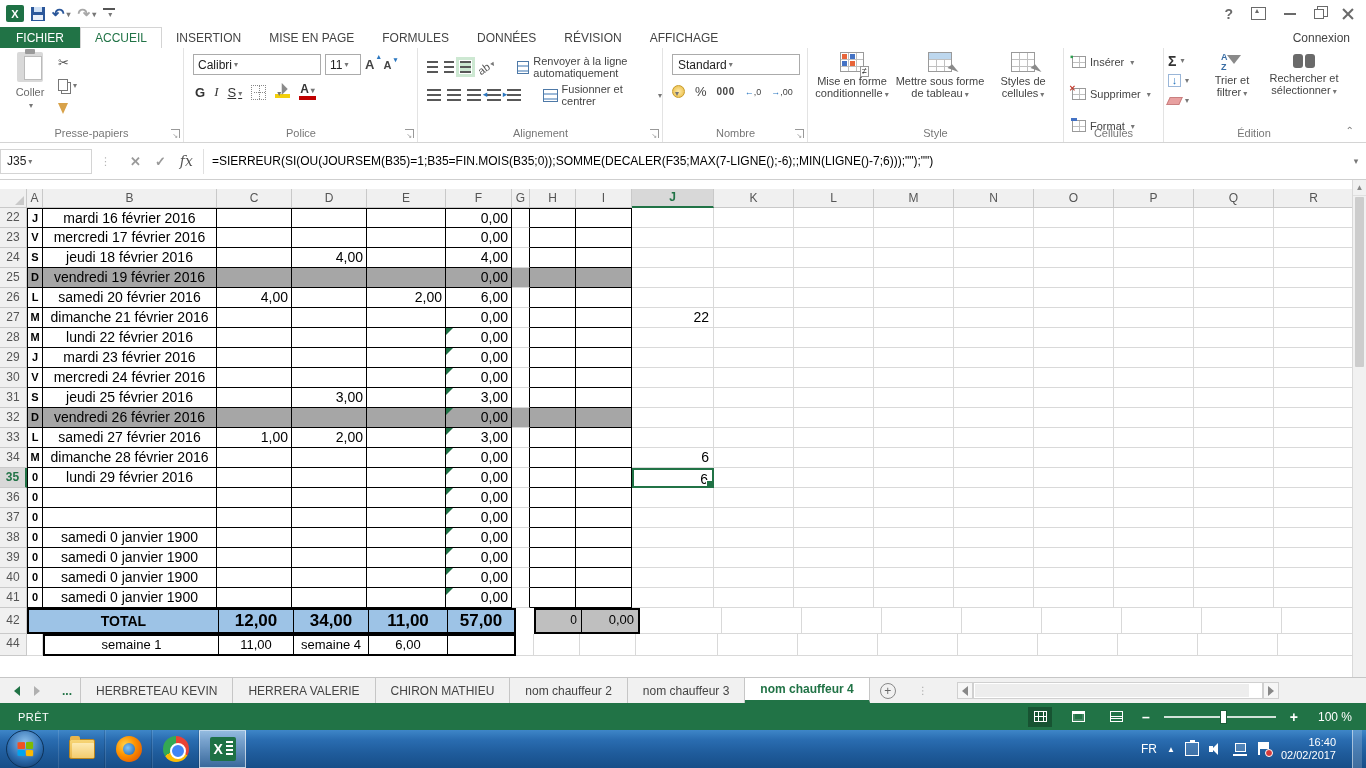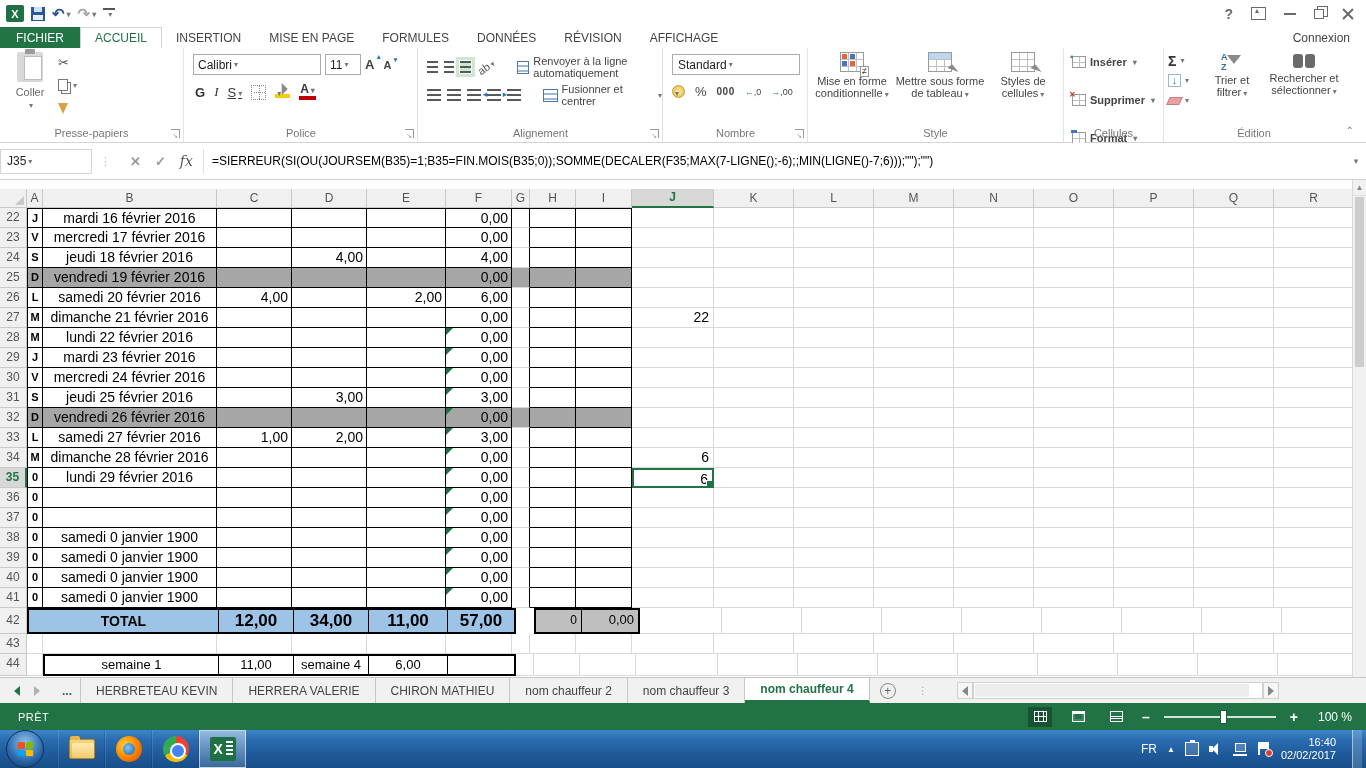--- a/index.html
+++ b/index.html
@@ -94,21 +94,21 @@
   .bigbtn { position:absolute; top:4px; width:84px; text-align:center; color:#444; }
   .bigbtn .ic { margin:0 auto 3px; }
   .ic-grid { width:24px; height:20px; border:1px solid #9a9a9a; background:
       linear-gradient(to right,transparent 0 7px,#c0c0c0 7px 8px,transparent 8px 15px,#c0c0c0 15px 16px,transparent 16px),
       linear-gradient(to bottom,transparent 0 6px,#c0c0c0 6px 7px,transparent 7px 13px,#c0c0c0 13px 14px,transparent 14px); position:relative; background-color:#fff; }
   .ic-cf:before { content:""; position:absolute; left:1px; top:1px; width:5px; height:5px; background:#e8653a; box-shadow:0 7px 0 #4472c4, 8px 7px 0 #e8653a, 8px 0 0 #4472c4; }
   .ic-cf:after { content:"≠"; position:absolute; right:-6px; bottom:-6px; background:#fff; border:1px solid #999; font-size:9px; line-height:9px; padding:0 1px; color:#333; }
   .ic-tbl:before { content:""; position:absolute; left:0; top:0; right:0; height:6px; background:#bdd7ee; }
   .ic-brush:after { content:""; position:absolute; right:-5px; bottom:-4px; width:0; height:0; border-left:6px solid transparent; border-top:10px solid #8a8a8a; transform:rotate(-40deg); }
   .g-cells { left:1064px; width:100px; }
-  .cellrows { position:absolute; left:8px; top:6px; display:flex; flex-direction:column; gap:22px;font-weight:bold; }
+  .cellrows { position:absolute; left:8px; top:6px; display:flex; flex-direction:column; gap:16px; }
   .cellbtn { display:flex; align-items:center; gap:4px; color:#444; height:16px; }
   .mini-grid { width:14px; height:12px; border:1px solid #9a9a9a; background:linear-gradient(to right,transparent 0 6px,#c0c0c0 6px 7px,transparent 7px),linear-gradient(to bottom,transparent 0 5px,#c0c0c0 5px 6px,transparent 6px); position:relative; background-color:#fff; }
   .mini-grid.ins:before { content:"▪"; position:absolute; left:-3px; top:-6px; color:#2e9e4f; font-size:10px; }
   .mini-grid.del:before { content:"✕"; position:absolute; left:-4px; top:-5px; color:#c0392b; font-size:8px; font-weight:bold; }
   .mini-grid.fmt:before { content:""; position:absolute; left:-2px; top:-3px; width:6px; height:3px; background:#4472c4; }
   .g-edit { left:1164px; width:180px; border-right:none; }
   .editcol { position:absolute; left:4px; top:5px; display:flex; flex-direction:column; gap:5px; }
   .editsm { display:flex; align-items:center; height:15px; gap:2px; }
   .sigma { font-size:14px; font-weight:bold; color:#333; }
   .filldown { color:#2b77c0; font-size:11px; border:1px solid #9ab6d8; width:13px; height:13px; line-height:11px; text-align:center; }
@@ -902,41 +902,20 @@
           <div class="cell plain" style="width: 82px;"></div>
           <div class="cell plain" style="width: 80px;"></div>
           <div class="cell plain" style="width: 80px;"></div>
           <div class="cell plain" style="width: 80px;"></div>
           <div class="cell plain" style="width: 80px;"></div>
           <div class="cell plain" style="width: 80px;"></div>
           <div class="cell plain" style="width: 80px;"></div>
           <div class="cell plain" style="width: 80px;"></div>
           <div class="cell plain" style="width: 80px;"></div>
         </div>
-        <div class="grow">
-          <div class="rh">43</div>
-          <div class="cell plain" style="width: 16px;"></div>
-          <div class="cell plain" style="width: 174px;"></div>
-          <div class="cell plain" style="width: 75px;"></div>
-          <div class="cell plain" style="width: 75px;"></div>
-          <div class="cell plain" style="width: 79px;"></div>
-          <div class="cell plain" style="width: 66px;"></div>
-          <div class="cell plain" style="width: 18px;"></div>
-          <div class="cell plain" style="width: 46px;"></div>
-          <div class="cell plain" style="width: 56px;"></div>
-          <div class="cell plain" style="width: 82px;"></div>
-          <div class="cell plain" style="width: 80px;"></div>
-          <div class="cell plain" style="width: 80px;"></div>
-          <div class="cell plain" style="width: 80px;"></div>
-          <div class="cell plain" style="width: 80px;"></div>
-          <div class="cell plain" style="width: 80px;"></div>
-          <div class="cell plain" style="width: 80px;"></div>
-          <div class="cell plain" style="width: 80px;"></div>
-          <div class="cell plain" style="width: 80px;"></div>
-        </div>
         <div class="grow" style="height: 22px;">
           <div class="rh">44</div>
           <div class="cell plain" style="width: 16px;"></div>
           <div class="weekbox">
             <div class="cell" style="width: 174px;">semaine 1</div>
             <div class="cell" style="width: 75px;">11,00</div>
             <div class="cell" style="width: 75px;">semaine 4</div>
             <div class="cell" style="width: 79px;">6,00</div>
             <div class="cell" style="width: 66px;"></div>
           </div>

